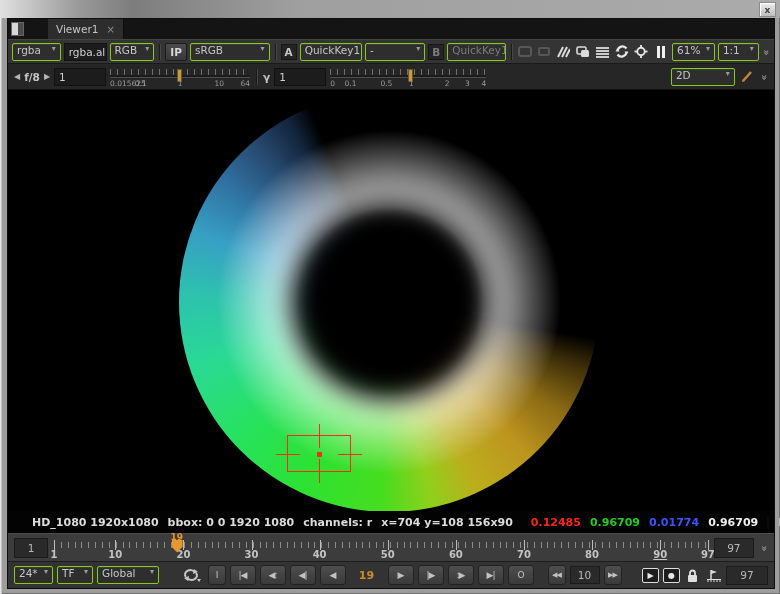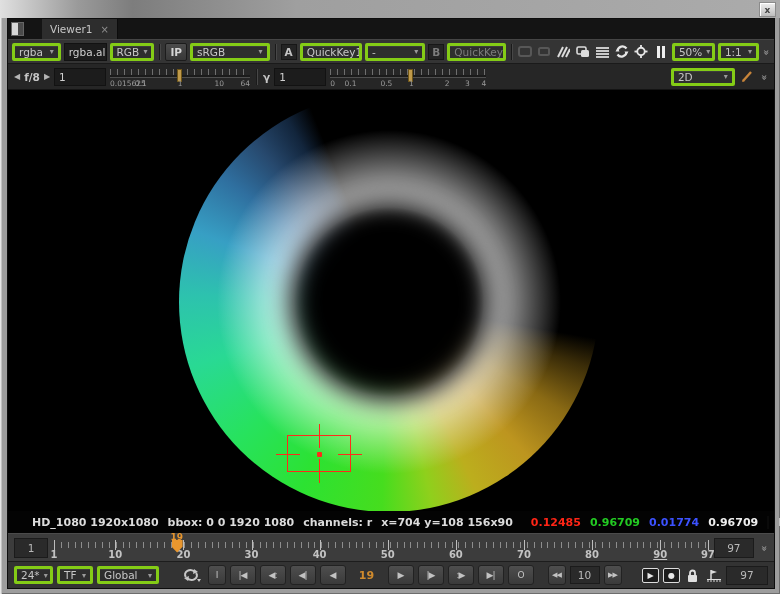--- a/index.html
+++ b/index.html
@@ -19,30 +19,30 @@
 
   .window { position:absolute; left:7px; top:18px; width:768px; height:571px;
             background:#262626; border:1px solid #0d0d0d; display:flex; flex-direction:column; }
 
   
   .tabbar { height:20px; background:#141414; display:flex; align-items:stretch; flex:0 0 auto; }
   .pane-icon { width:13px; height:14px; margin:3px 4px 0 3px;
                background:linear-gradient(90deg,#d8d8d8 0 55%,#4a4a4a 55%);
                border:1px solid #666; }
   .tab { background:#2d2d2d; padding:0 8px; display:flex; align-items:center; gap:8px;
-         border-right:1px solid #0c0c0c; margin-left:14px; }
+         border-right:1px solid #0c0c0c; margin-left:20px; }
   .tab .close-x { color:#8d8d8d; font-size:10px; }
 
   
   .row1 { height:25px; background:#343434; border-top:1px solid #454545; border-bottom:1px solid #1a1a1a;
           display:flex; align-items:center; gap:3px; padding:0 4px; flex:0 0 auto; }
   .row2 { height:26px; background:#262626; border-bottom:1px solid #141414;
           display:flex; align-items:center; gap:4px; padding:0 6px; flex:0 0 auto; }
-  .dd { background:#2e2e2e; border:3px solid #84cc16; box-shadow:inset 0 1px 0 rgba(255,255,255,.07);
-        height:18px; display:flex; align-items:center; padding:0 4px; border-radius:2px; white-space:nowrap; overflow:hidden; }
+  .dd { background:#2e2e2e; border:1px solid #84cc16; box-shadow:inset 0 1px 0 rgba(255,255,255,.07);
+        height:18px; display:flex; align-items:flex-start; padding:0 4px; border-radius:2px; white-space:nowrap; overflow:hidden; }
   .dd::after { content:"▾"; margin-left:auto; padding-left:4px; font-size:8px; color:#9a9a9a; }
   .dd.noarrow::after { content:""; padding:0; }
   .field { background:#1c1c1c; border:1px solid #121212; height:18px; display:flex; align-items:center;
            padding:0 4px; color:#cfcfcf; white-space:nowrap; overflow:hidden; }
   .chip { background:#242424; border:1px solid #171717; height:16px; padding:0 3px;
           display:flex; align-items:center; font-weight:bold; }
   .btn-ip { background:linear-gradient(#4c4c4c,#383838); border:1px solid #1c1c1c; border-radius:2px;
             height:18px; padding:0 4px; font-weight:bold; color:#d6d6d6; display:flex; align-items:center; }
   .vdiv { width:1px; height:16px; background:#1a1a1a; box-shadow:1px 0 0 #474747; margin:0 2px; }
   .dim { color:#7c7c7c; }
@@ -215,21 +215,21 @@
           </svg>
         </span>
       <span class="ticon">
           <svg width="10" height="12" viewBox="0 0 10 12">
             <rect x="1" y="0" width="3" height="12" fill="#f0f0f0"></rect>
             <rect x="6" y="0" width="3" height="12" fill="#f0f0f0"></rect>
           </svg>
         </span>
 
       <div class="dd" style="width:44px">
-          <span>50%</span>
+          <span>61%</span>
         </div>
       <div class="dd" style="width:42px">
           <span>1:1</span>
         </div>
       <span class="chevd">»</span>
     </div>
 
     <div class="row2">
       <span style="color:#b5b5b5;font-size:8px">◀</span>
       <span style="font-weight:bold">f/8</span>

